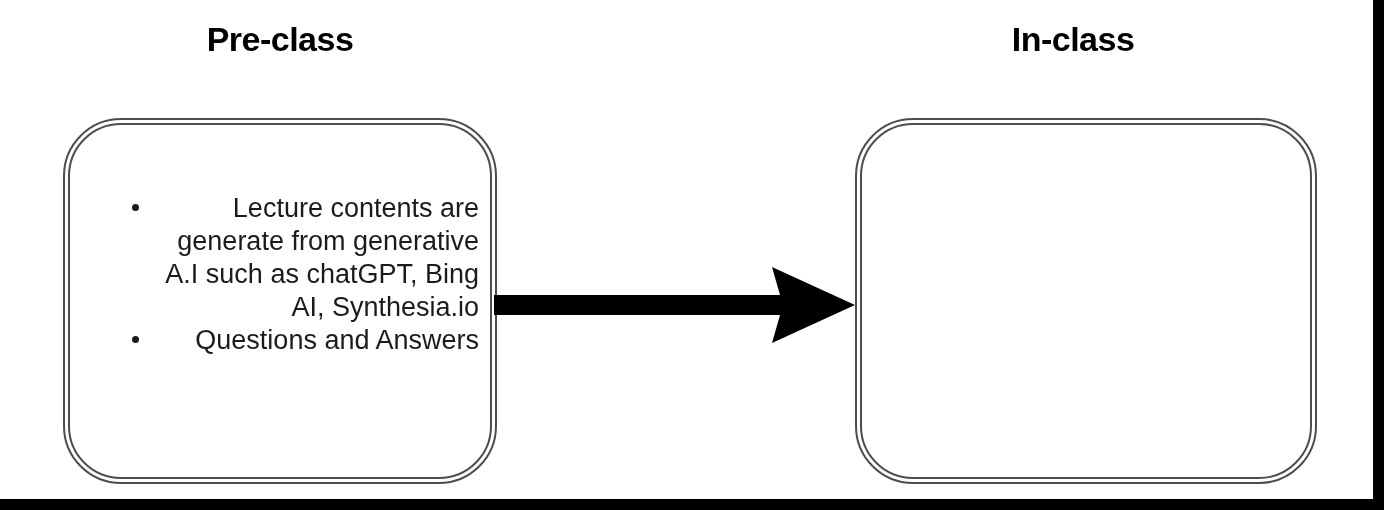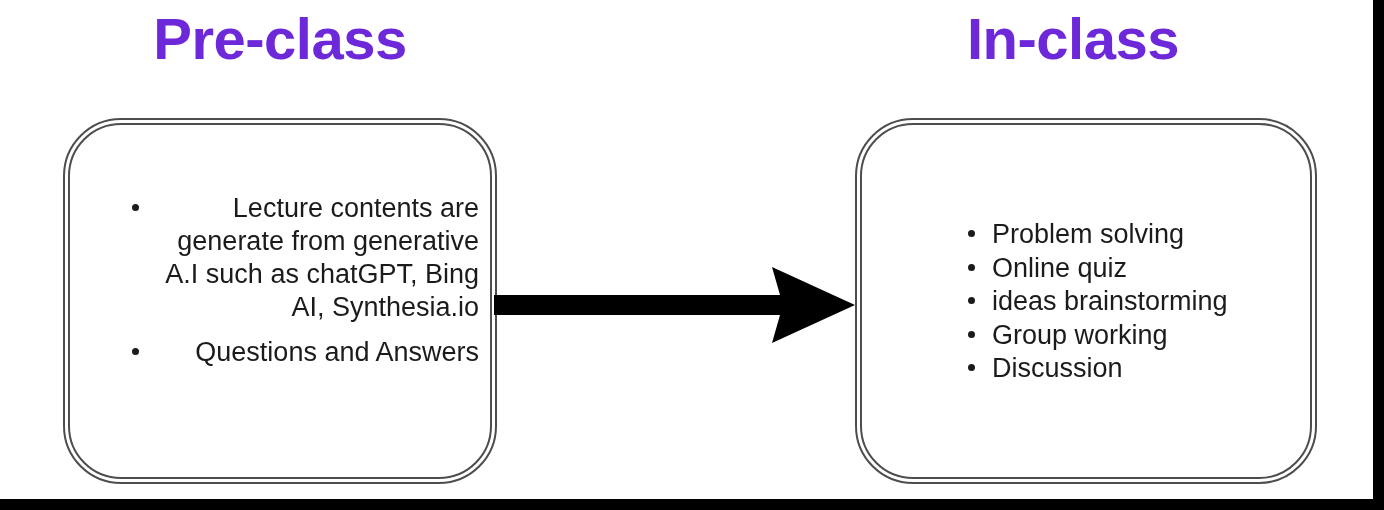--- a/index.html
+++ b/index.html
@@ -38,23 +38,23 @@
     top: 0;
     width: 11px;
     height: 510px;
     background: #000000;
   }
 
   
   .heading {
     position: absolute;
     font-weight: bold;
-    font-size: 58px;
+    font-size: 34px;
     line-height: 54px;
-    color: #6d28d9;
+    color: #000000;
     letter-spacing: -0.5px;
     text-align: center;
     white-space: nowrap;
   }
   #heading-pre  { left: 63px;  top: 12px; width: 434px; }
   #heading-in   { left: 842px; top: 12px; width: 462px; }
 
   
   .card {
     position: absolute;
@@ -103,21 +103,21 @@
   }
 
   #list-pre {
     left: 129px;
     top: 192px;
     width: 350px;
     font-size: 27px;
     line-height: 33px;
     text-align: right;
   }
-  #list-pre li + li { margin-top: 12px; }
+  #list-pre li + li { margin-top: 0px; }
 
   #list-in {
     left: 965px;
     top: 218px;
     width: 340px;
     font-size: 27px;
     line-height: 33.5px;
   }
 
   
@@ -140,27 +140,20 @@
 
   <div class="card" id="card-pre"></div>
 
   <ul class="bullets" id="list-pre">
     <li>Lecture contents are generate from generative A.I such as chatGPT, Bing AI, Synthesia.io</li>
     <li>Questions and Answers</li>
   </ul>
 
   <div class="card" id="card-in"></div>
 
-  <ul class="bullets" id="list-in">
-    <li>Problem solving</li>
-    <li>Online quiz</li>
-    <li>ideas brainstorming</li>
-    <li>Group working</li>
-    <li>Discussion</li>
-  </ul>
 
   <svg id="arrow" viewBox="0 0 376 100">
     <path d="M 6,40 L 292,40 L 284,12 L 367,50 L 284,88 L 292,60 L 6,60 Z" fill="#000000"></path>
   </svg>
 
   <div class="frame-bar-bottom"></div>
   <div class="frame-bar-right"></div>
 
 </div>
 

